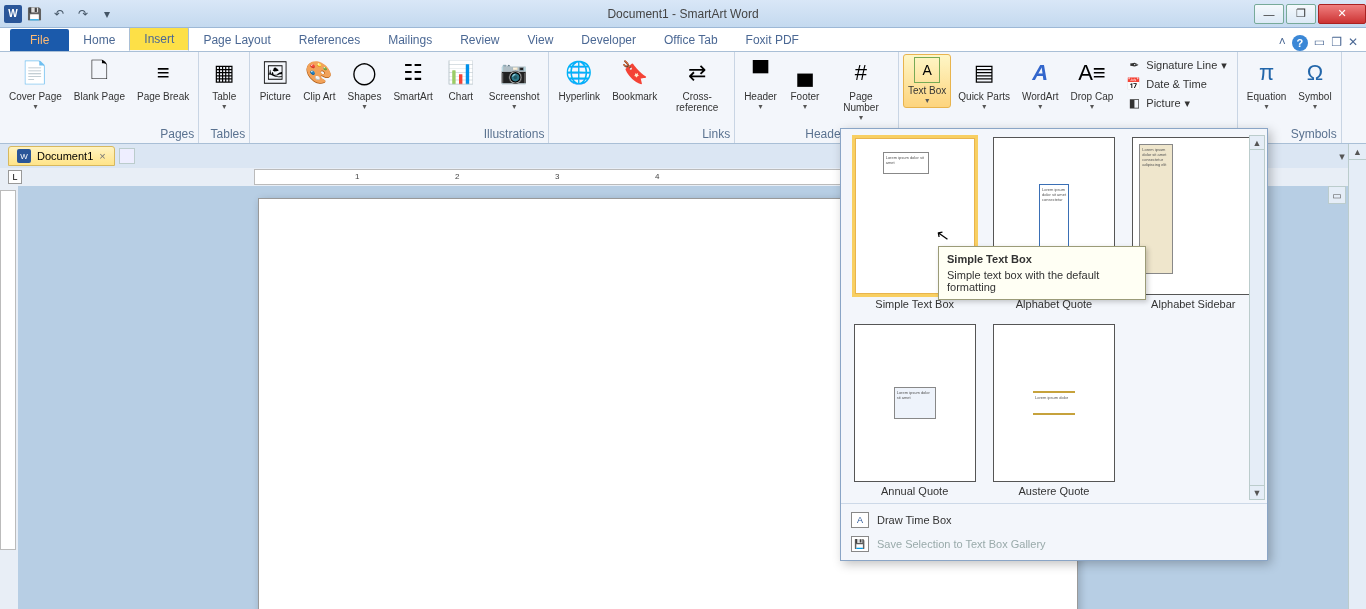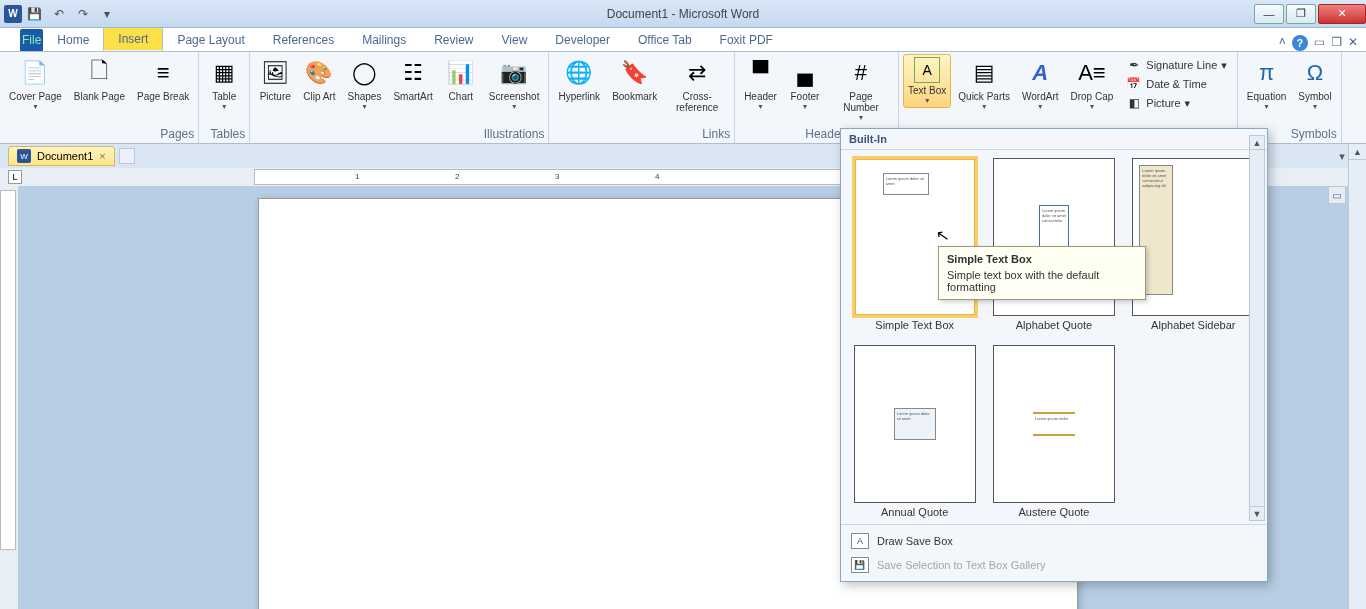--- a/index.html
+++ b/index.html
@@ -8,21 +8,21 @@
 .titlebar { height: 28px; background: linear-gradient(#d9e7f7,#c4d9ef); display: flex; align-items: center; border-bottom: 1px solid #9db8d6; position: relative; }
 .titlebar .qat { display: flex; align-items: center; gap: 2px; padding: 0 4px; }
 .titlebar .app-icon { width: 18px; height: 18px; background: #2a5699; color: #fff; display: flex; align-items: center; justify-content: center; font-size: 10px; font-weight: bold; border-radius: 2px; }
 .titlebar .qbtn { width: 22px; height: 22px; display: flex; align-items: center; justify-content: center; font-size: 12px; color: #456; }
 .titlebar .doc-title { position: absolute; left: 50%; transform: translateX(-50%); font-size: 12px; color: #444; }
 .titlebar .win-controls { position: absolute; right: 0; display: flex; }
 .titlebar .win-btn { width: 30px; height: 20px; border: 1px solid #7a9; margin-left: 2px; background: linear-gradient(#f5f9fc,#dce9f6); display:flex;align-items:center;justify-content:center;font-size:11px;color:#333; border-radius:2px;}
 .titlebar .win-btn.close { background: linear-gradient(#f08080,#c33); color:#fff; border-color:#a22; width:48px;}
 
 .ribbon-tabs { height: 24px; background: #fff; display: flex; align-items: flex-end; padding: 0 0 0 0; border-bottom: 1px solid #a9bfd6; }
-.ribbon-tabs .file-tab { background: #1b5aab; color: #86efac; padding: 4px 2px; font-size: 12px; border-radius: 2px 2px 0 0; margin-left:20px;}
+.ribbon-tabs .file-tab { background: #1b5aab; color: #fdba74; padding: 4px 20px; font-size: 12px; border-radius: 2px 2px 0 0; margin-left:10px;}
 .ribbon-tabs .tab { padding: 4px 14px; font-size: 12px; color: #4b6894; cursor: pointer; }
 .ribbon-tabs .tab.active { background: #fde047; border: 1px solid #a9bfd6; border-bottom: 1px solid #f3f6fb; border-radius: 2px 2px 0 0; }
 .ribbon-tabs .right-tools { margin-left: auto; display: flex; gap: 6px; padding-right: 8px; font-size:12px; color:#4b6894;}
 .right-tools .help { width:16px;height:16px;border-radius:8px;background:#3b87d6;color:#fff;display:flex;align-items:center;justify-content:center;font-size:11px;font-weight:bold;}
 
 .ribbon { height: 92px; background: #f3f6fb; border-bottom: 1px solid #a9bfd6; display: flex; }
 .group { border-right: 1px solid #c9d5e4; display: flex; flex-direction: column; padding: 2px 4px 0 4px; }
 .group-content { display: flex; flex: 1; align-items: flex-start; gap: 2px; }
 .group-label { font-size: 12px; color: #5a7290; text-align: right; padding: 2px 0; }
 .rbtn { display: flex; flex-direction: column; align-items: center; justify-content: flex-start; padding: 2px 4px; cursor: pointer; border: 1px solid transparent; }
@@ -82,21 +82,21 @@
 <body>
 
 <div class="titlebar">
   <div class="qat">
     <div class="app-icon">W</div>
     <div class="qbtn">💾</div>
     <div class="qbtn">↶</div>
     <div class="qbtn">↷</div>
     <div class="qbtn">▾</div>
   </div>
-  <div class="doc-title">Document1 - Microsoft Word</div>
+  <div class="doc-title">Document1 - SmartArt Word</div>
   <div class="win-controls">
     <div class="win-btn">—</div>
     <div class="win-btn">❐</div>
     <div class="win-btn close">✕</div>
   </div>
 </div>
 
 <div class="ribbon-tabs">
   <div class="file-tab">File</div>
   <div class="tab">Home</div>
@@ -313,21 +313,20 @@
 </div>
 
 <div class="main-scroll">
   <div class="btn">▲</div>
 </div>
 <div class="side-buttons">
   <div class="sb">▭</div>
 </div>
 
 <div class="text-box-gallery">
-  <div class="gallery-header">Built-In</div>
   <div class="gallery-grid">
     <div class="thumb-wrap sel">
       <div class="thumb">
           <div class="inner-box" style="width:46px;height:22px;position:absolute;top:14px;left:28px;">Lorem ipsum dolor sit amet</div>
         </div>
       <div class="thumb-label">Simple Text Box</div>
     </div>
     <div class="thumb-wrap">
       <div class="thumb">
           <div class="inner-box" style="width:30px;height:64px;border-color:#3a6fb5;">Lorem ipsum dolor sit amet consectetur</div>
@@ -353,21 +352,21 @@
       <div class="thumb-label">Austere Quote</div>
     </div>
   </div>
   <div class="scroll-stub">
     <div class="up">▲</div>
     <div class="down">▼</div>
   </div>
   <div class="gallery-footer">
     <div class="menu-item">
       <span class="fi">A</span>
-      <span>Draw Save Box</span>
+      <span>Draw Time Box</span>
     </div>
     <div class="menu-item disabled">
       <span class="fi">💾</span>
       <span>Save Selection to Text Box Gallery</span>
     </div>
   </div>
 </div>
 
 <div class="tooltip">
   <b>Simple Text Box</b>

